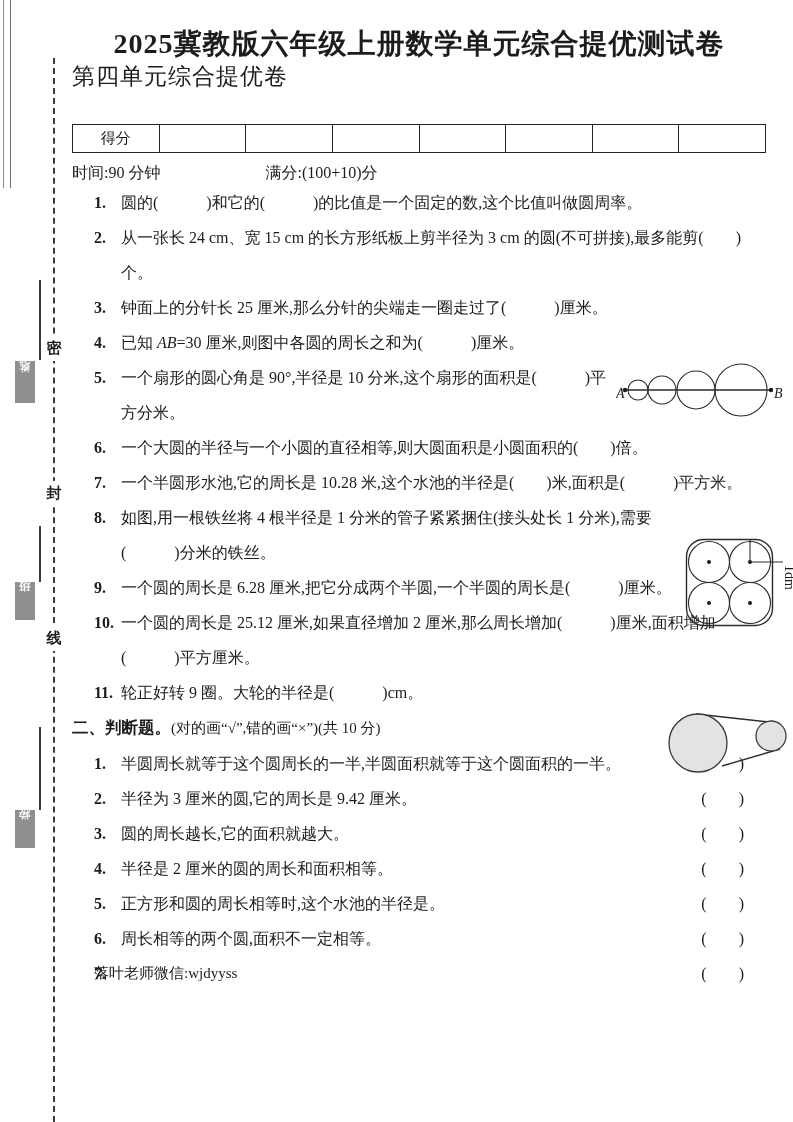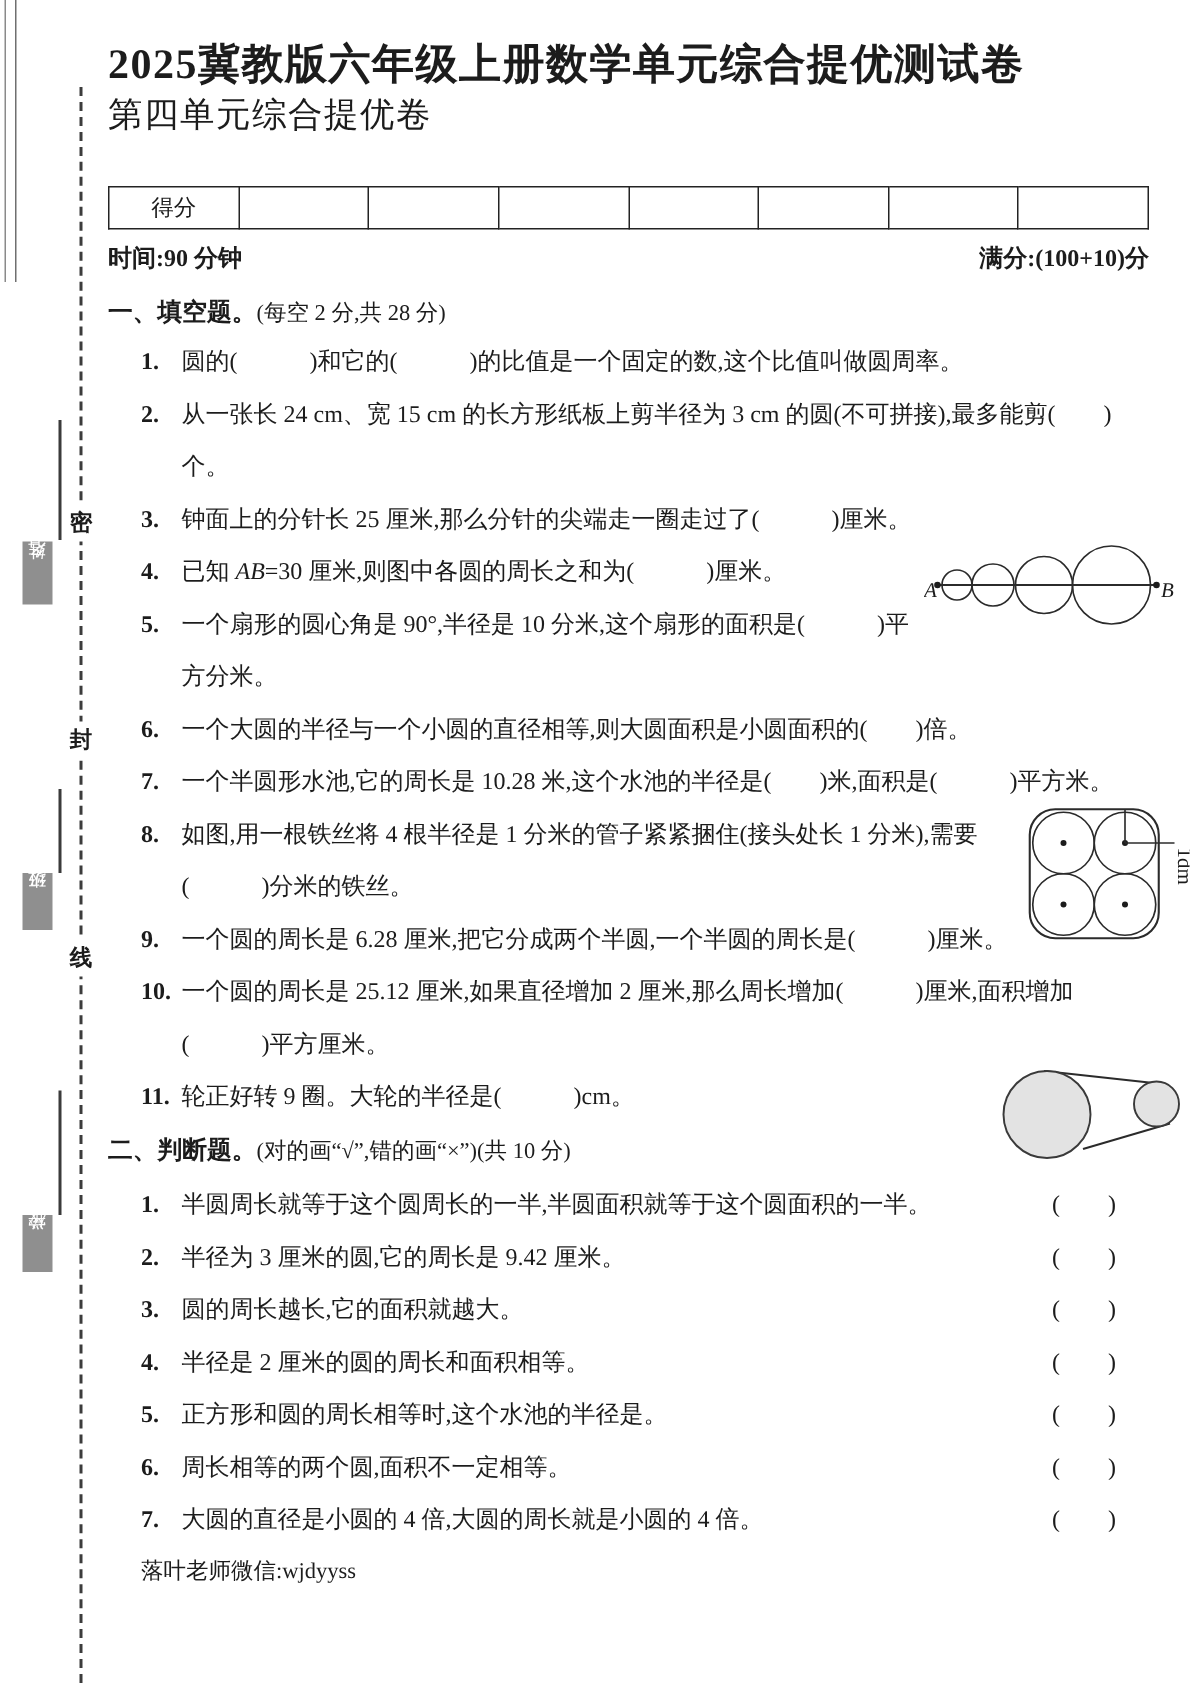--- a/index.html
+++ b/index.html
@@ -25,29 +25,29 @@
     color:#ffffff;display:flex;align-items:center;justify-content:center;
     font-size:12px;letter-spacing:1px;
     writing-mode:vertical-rl;transform:rotate(180deg);
   }
   .lb1{top:361px;} .lb2{top:582px;height:38px;} .lb3{top:810px;height:38px;}
   .write-line{position:absolute;left:39px;width:2px;background:#3b3b3b;}
   .wl1{top:280px;height:80px;} .wl2{top:526px;height:56px;} .wl3{top:727px;height:83px;}
 
   
   .content{position:absolute;left:72px;top:26px;width:694px;}
-  .title{font-size:28px;font-weight:bold;text-align:left;line-height:36px;letter-spacing:1px;}
+  .title{font-size:28px;font-weight:bold;text-align:center;line-height:36px;letter-spacing:1px;}
   .subtitle{font-size:23px;text-align:left;line-height:30px;margin-top:0;letter-spacing:1px;}
 
   table.score{border-collapse:collapse;table-layout:fixed;width:100%;margin-top:32px;}
   table.score td{
     border:1.6px solid #232323;height:27px;text-align:center;
     font-size:15px;padding:0;
   }
-  .time-row{display:flex;justify-content:space-between;gap:105px;margin-top:8px;font-size:16px;line-height:24px;font-weight:bold;}
+  .time-row{display:flex;justify-content:flex-start;gap:105px;margin-top:8px;font-size:16px;line-height:24px;}
 
   .sec-head{margin-top:8px;font-size:16.5px;line-height:30px;}
   .sec-head .sec-title{font-weight:bold;}
   .sec-head .sec-note{font-size:15px;}
 
   .q{position:relative;margin-left:22px;padding-left:27px;font-size:16px;line-height:35px;}
   .q .num{position:absolute;left:0;top:0;font-weight:bold;line-height:35px;}
   .q .ital{font-style:italic;}
   .s2head{margin-top:0;font-size:16.5px;line-height:35px;}
   .j{position:relative;margin-left:22px;padding-left:27px;padding-right:60px;
@@ -101,23 +101,20 @@
       <td></td>
     </tr>
   </tbody>
     </table>
 
   <div class="time-row">
     <span>时间:90 分钟</span>
     <span>满分:(100+10)分</span>
   </div>
 
-  <div class="sec-head">
-    <span class="sec-title">一、填空题。</span><span class="sec-note">(每空 2 分,共 28 分)</span>
-  </div>
 
   <div class="q">
     <span class="num">1.</span>
     <span>圆的(　　　)和它的(　　　)的比值是一个固定的数,这个比值叫做圆周率。</span>
   </div>
   <div class="q">
     <span class="num">2.</span>
     <span>从一张长 24 cm、宽 15 cm 的长方形纸板上剪半径为 3 cm 的圆(不可拼接),最多能剪(　　)个。</span>
   </div>
   <div class="q">
@@ -189,21 +186,20 @@
     <span>正方形和圆的周长相等时,这个水池的半径是。</span>
     <span class="bracket">(　　)</span>
   </div>
   <div class="j">
     <span class="num">6.</span>
     <span>周长相等的两个圆,面积不一定相等。</span>
     <span class="bracket">(　　)</span>
   </div>
   <div class="j">
     <span class="num">7.</span>
-    <span>大圆的直径是小圆的 4 倍,大圆的周长就是小圆的 4 倍。</span>
     <span class="bracket">(　　)</span>
   </div>
 
   <div class="footer">落叶老师微信:wjdyyss</div>
 </div>
 
 <div class="fig fig4">
   <svg width="172" height="56" viewBox="0 0 172 56">
     <circle class="thin" cx="22" cy="28" r="10"></circle>
     <circle class="thin" cx="46" cy="28" r="14"></circle>

